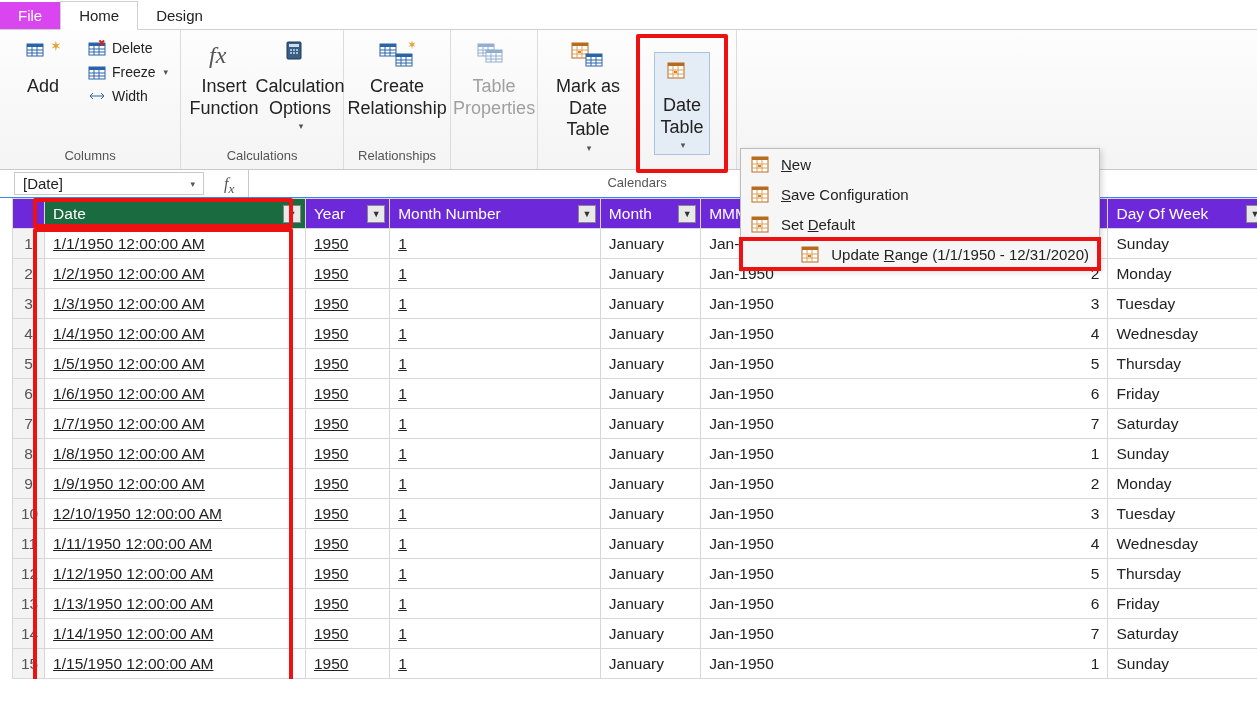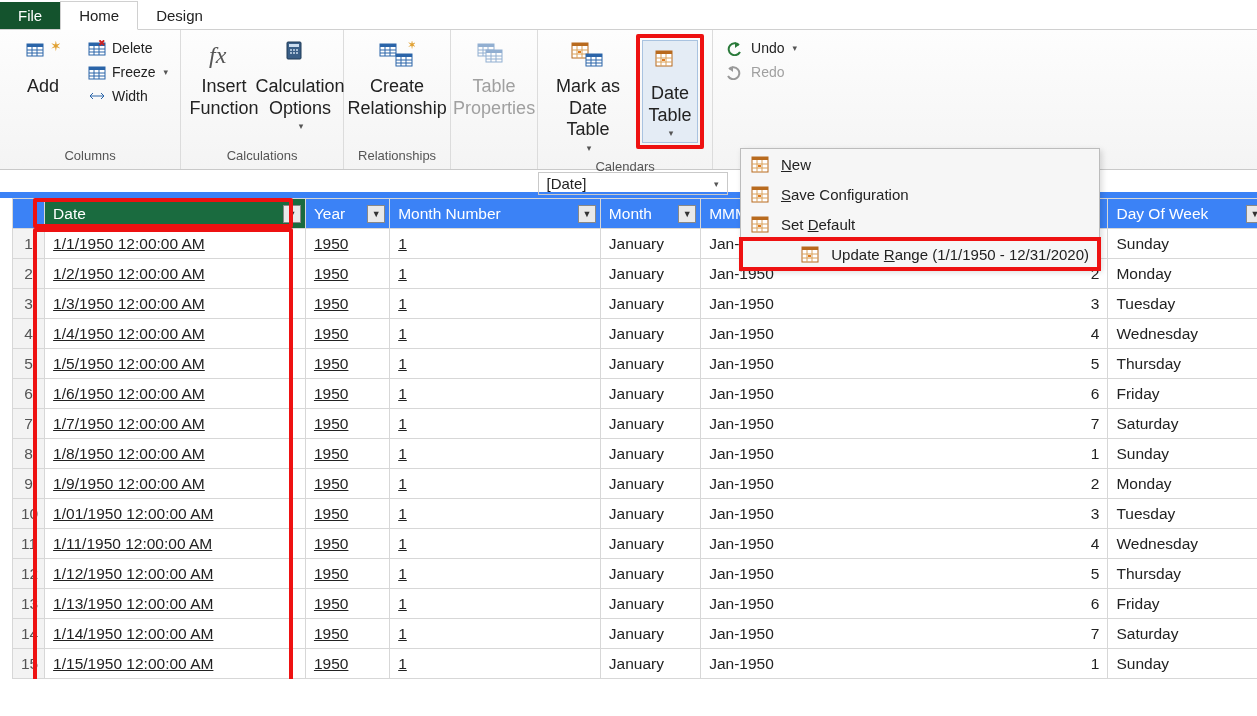--- a/index.html
+++ b/index.html
@@ -1,57 +1,57 @@
 <!DOCTYPE html>
 <html><head>
 <meta charset="utf-8">
 <style>
   * { box-sizing: border-box; margin: 0; padding: 0; }
   body { font-family: "Segoe UI", Tahoma, sans-serif; font-size: 14px; color: #222; background: #fff; width:1257px; }
   
   
   .tab-bar { display:flex; align-items:flex-end; height:30px; background:#fff; border-bottom:1px solid #d0d0d0;}
   .tab { padding:5px 18px; font-size:15px; cursor:pointer;}
-  .tab-file { background:#14532d; color:#fff; }
+  .tab-file { background:#d946ef; color:#fff; }
   .tab-active { background:#fff; border:1px solid #d0d0d0; border-bottom:1px solid #fff; position:relative; top:1px;}
   
   
   .ribbon { display:flex; background: linear-gradient(#fdfdfd,#f4f4f4); border-bottom:1px solid #c9c9c9; height:140px;}
   .group { display:flex; flex-direction:column; align-items:center; padding:4px 8px 2px 8px; border-right:1px solid #dcdcdc;}
   .group-body { flex:1; display:flex; align-items:flex-start; gap:6px;}
   .group-label { font-size:13px; color:#555; padding:2px 0 4px 0; }
   .big-btn { display:flex; flex-direction:column; align-items:center; width:70px; padding:4px 2px; gap:2px; }
   .big-btn .icon-box { width:36px; height:36px; display:flex; align-items:center; justify-content:center;}
   .big-btn .lbl { text-align:center; font-size:18px; line-height:1.2;}
   .disabled { color:#a0a0a0; }
   .small-list { display:flex; flex-direction:column; gap:4px; padding-top:4px;}
   .small-btn { display:flex; align-items:center; gap:6px; font-size:14px; padding:2px 4px;}
   .dd::after { content:"▾"; font-size:9px; margin-left:2px; color:#555;}
   .hl-red { border:4px solid #e11; border-radius:2px; }
-  .date-table-wrap { padding:2px; }
+  .date-table-wrap { padding:14px; }
   
   
   .menu { position:absolute; top:148px; left:740px; width:360px; background:#f6f6f6; border:1px solid #bcbcbc; box-shadow:2px 2px 6px rgba(0,0,0,.15); z-index:50;}
   .menu-item { display:flex; align-items:center; gap:10px; padding:6px 10px; font-size:15px;}
   .menu-item .underline { text-decoration:underline; }
   .menu-item.hl { outline:4px solid #e11; outline-offset:-2px;justify-content:flex-end;}
   .mi-icon { width:20px; height:18px; display:flex;}
   
   
-  .formula-bar { display:flex; align-items:center; height:28px; border-bottom:6px solid #3b82f6;flex-direction:column;}
+  .formula-bar { display:flex; align-items:flex-end; height:28px; border-bottom:1px solid #3b82f6;}
   .name-box { width:190px; border:1px solid #c9c9c9; margin:2px 6px 2px 14px; padding:2px 8px; font-size:15px; display:flex; align-items:center; justify-content:space-between;}
   .name-box::after{content:"▾"; font-size:9px; color:#555;}
   .fx { font-style:italic; font-family:"Times New Roman",serif; font-size:16px; color:#555; padding:0 14px;}
   .formula-input { flex:1; border-left:1px solid #c9c9c9; height:100%; padding:4px 6px;}
   
   
   .grid-wrap { position:relative;}
   table.grid { border-collapse:collapse; width:100%; table-layout:fixed;margin-left:12px;}
   .grid th, .grid td { border:1px solid #d7d7d7; font-size:15.5px; height:30px; padding:0 8px; overflow:hidden; white-space:nowrap;}
-  .grid thead th { background:#3b82f6; color:#fff; text-align:left; font-weight:normal; position:relative;}
+  .grid thead th { background:#6d28d9; color:#fff; text-align:left; font-weight:normal; position:relative;}
   .rownum { background:#f3f3f3; text-align:center; color:#555; width:32px; font-size:14px;}
   .corner { background:#f3f3f3; width:32px;}
   .col-date { width:260px;} .col-year{width:84px;} .col-mn{width:210px;} .col-month{width:100px;} .col-mmm{width:406px;} .col-dow{width:160px;}
   .filter-btn { position:absolute; right:4px; top:6px; width:18px; height:18px; background:#e9e9e9; border:1px solid #888; display:flex; align-items:center; justify-content:center; font-size:9px; color:#333;}
   .num { text-align:left; padding-right:10px;text-decoration:underline;}
   thead th.sel { background:#1a6b3f; }
   
   
   .mmm-cell { display:flex; justify-content:space-between; gap:8px;}
   
@@ -216,39 +216,20 @@
                 <use href="#i-cal"></use>
               </svg>
             </span>
           <span class="lbl">Date Table</span>
         </div>
       </div>
     </div>
     <div class="group-label">Calendars</div>
   </div>
 
-  <div class="group" style="border-right:none">
-    <div class="group-body">
-      <div class="small-list">
-        <div class="small-btn dd">
-            <svg width="20" height="16">
-              <use href="#i-undo"></use>
-            </svg>
-            <span>Undo</span>
-          </div>
-        <div class="small-btn disabled">
-            <svg width="20" height="16">
-              <use href="#i-redo"></use>
-            </svg>
-            <span>Redo</span>
-          </div>
-      </div>
-    </div>
-    <div class="group-label">&nbsp;</div>
-  </div>
 </div>
 
 <div class="menu">
   <div class="menu-item">
     <span class="mi-icon">
         <svg width="20" height="18">
           <use href="#i-cal"></use>
         </svg>
       </span>
     <span><span class="underline">N</span><span>ew</span></span>
@@ -435,21 +416,21 @@
           <td>
             <div class="mmm-cell">
               <span>Jan-1950</span>
               <span>2</span>
             </div>
           </td>
           <td>Monday</td>
         </tr>
         <tr>
           <td class="rownum">10</td>
-          <td class="num">1/01/1950 12:00:00 AM</td>
+          <td class="num">12/10/1950 12:00:00 AM</td>
           <td class="num">1950</td>
           <td class="num">1</td>
           <td>January</td>
           <td>
             <div class="mmm-cell">
               <span>Jan-1950</span>
               <span>3</span>
             </div>
           </td>
           <td>Tuesday</td>

